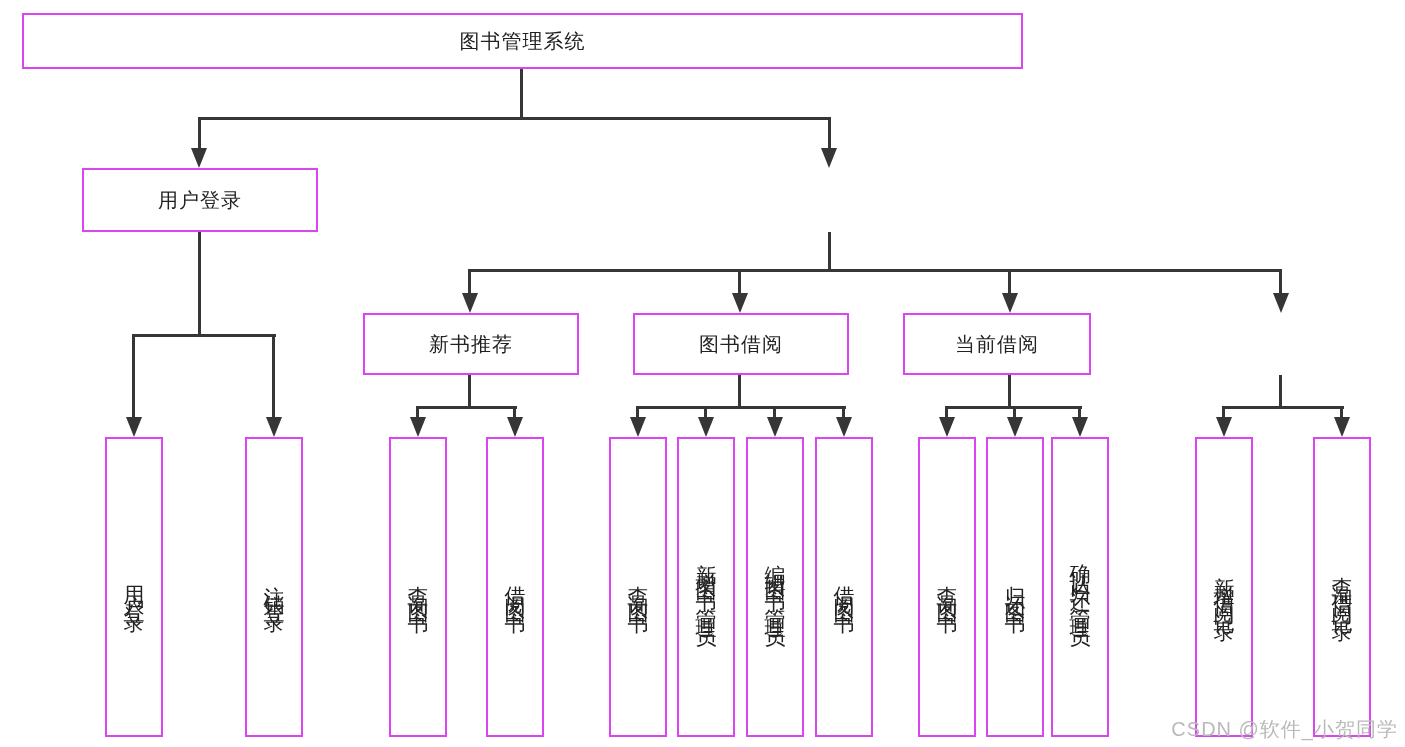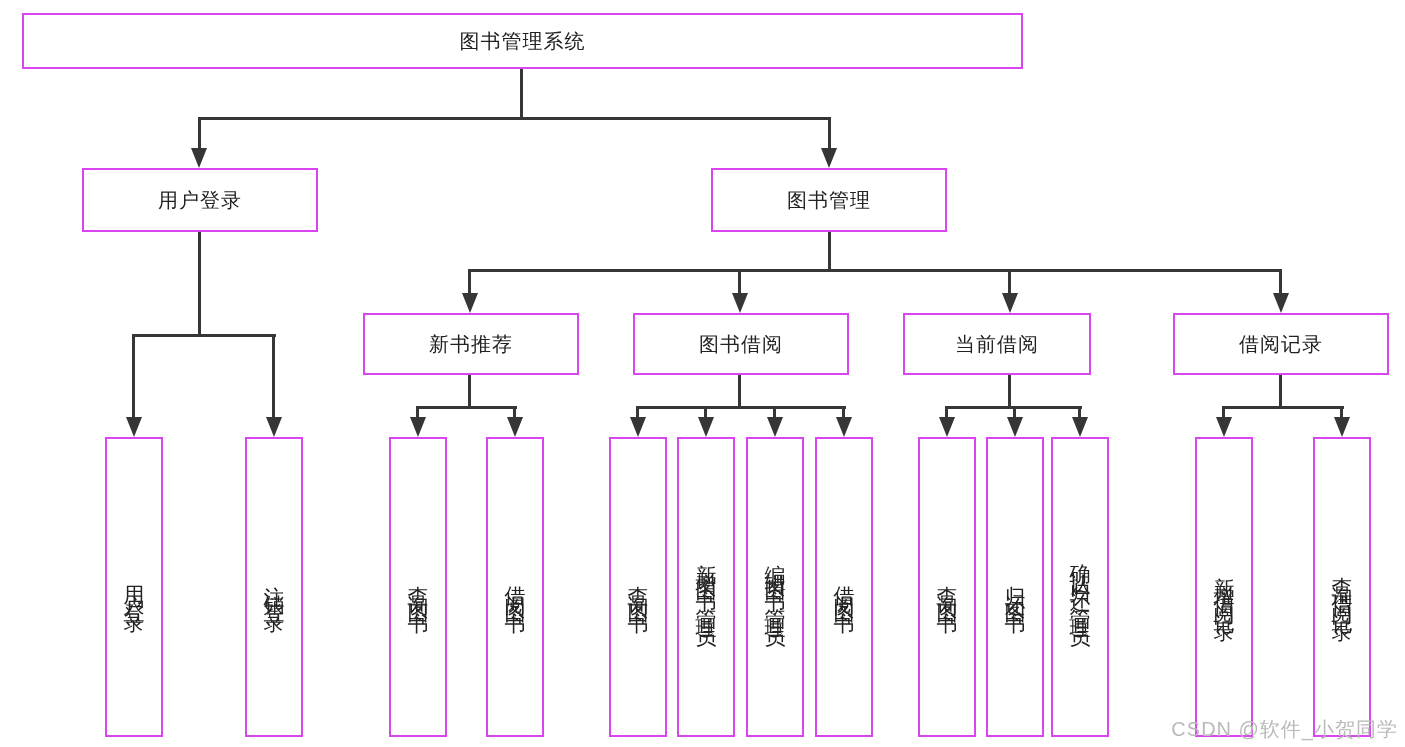--- a/index.html
+++ b/index.html
@@ -113,35 +113,29 @@
   <div class="line" style="left:1340px; top:406px; width:3px; height:16px;"></div>
   <div class="arrowhead" style="left:1334px; top:417px;"></div>
 
   <div class="box box-h" style="left:22px; top:13px; width:1001px; height:56px;">
     <span>图书管理系统</span>
   </div>
 
   <div class="box box-h" style="left:82px; top:168px; width:236px; height:64px;">
     <span>用户登录</span>
   </div>
-  <div class="box box-h" style="left:711px; top:168px; width:236px; height:64px;">
-    <span>图书管理</span>
-  </div>
 
   <div class="box box-h" style="left:363px; top:313px; width:216px; height:62px;">
     <span>新书推荐</span>
   </div>
   <div class="box box-h" style="left:633px; top:313px; width:216px; height:62px;">
     <span>图书借阅</span>
   </div>
   <div class="box box-h" style="left:903px; top:313px; width:188px; height:62px;">
     <span>当前借阅</span>
-  </div>
-  <div class="box box-h" style="left:1173px; top:313px; width:216px; height:62px;">
-    <span>借阅记录</span>
   </div>
 
   <div class="box box-v" style="left:105px; top:437px; width:58px; height:300px;">
     <span>用户登录</span>
   </div>
   <div class="box box-v" style="left:245px; top:437px; width:58px; height:300px;">
     <span>注销登录</span>
   </div>
   <div class="box box-v" style="left:389px; top:437px; width:58px; height:300px;">
     <span>查询图书</span>

